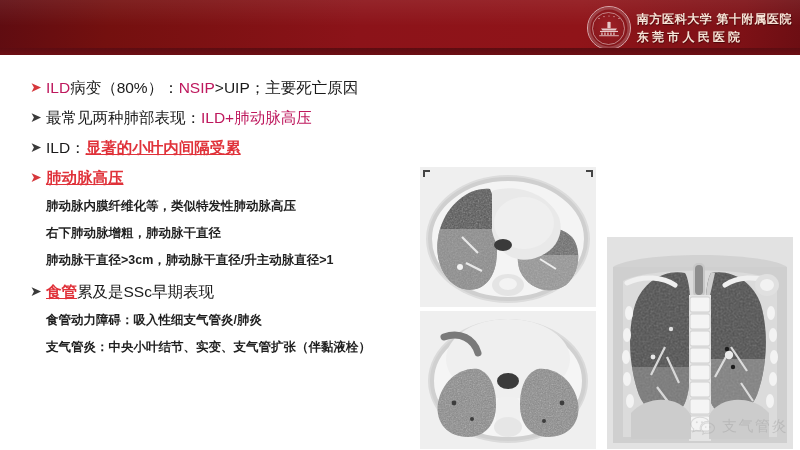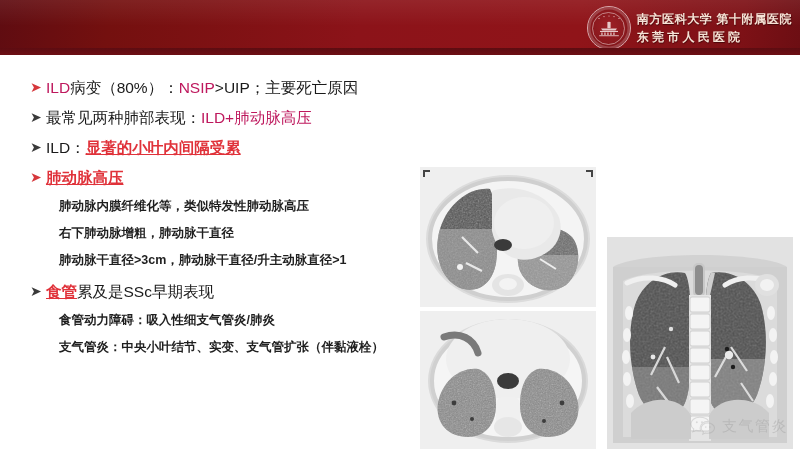--- a/index.html
+++ b/index.html
@@ -136,21 +136,21 @@
     white-space: nowrap;
   }
   .btext .r  { color: #be185d; }
   .btext .rb { color: #e0323a; font-weight: bold; text-decoration: underline; }
   .btext.bold { font-weight: bold; }
 
   .sub-line {
     font-size: 12.5px;
     line-height: 18px;
     color: #1f1f1f;
-    margin-left: 29px;
+    margin-left: 16px;
     margin-bottom: 9px;
     white-space: nowrap;
     font-weight: bold;
   }
   .sub-line.redhead {
     color: #e0323a;
     margin-bottom: 7px;
   }
   .gap-sm { height: 3px; }
 

